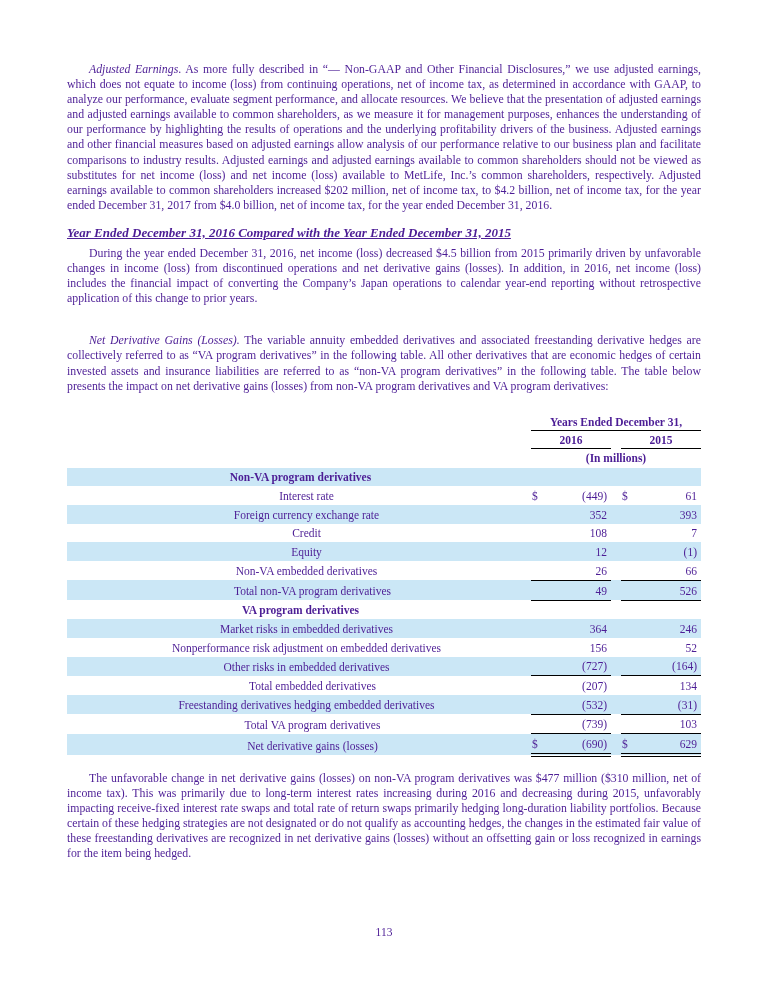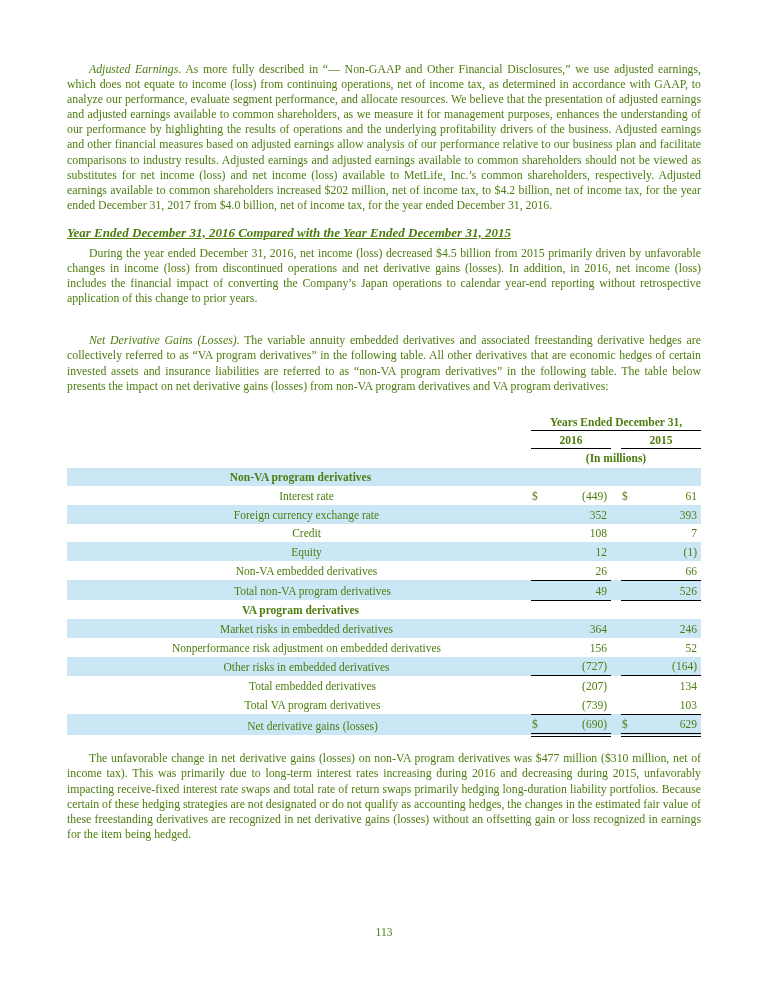--- a/index.html
+++ b/index.html
@@ -2,21 +2,21 @@
 <html><head>
 <meta charset="utf-8">
 <style>
   html, body { margin: 0; padding: 0; background: #ffffff; }
   .page {
     position: relative;
     width: 768px;
     height: 993px;
     background: #ffffff;
     font-family: "Liberation Serif", serif;
-    color: #4d7c0f;
+    color: #4c1d95;
     overflow: hidden;
   }
   .content { padding: 62px 67px 0 67px; }
   .para {
     font-size: 11.8px;
     line-height: 15.1px;
     text-align: justify;
     text-indent: 22px;
     margin: 0 0 12px 0;
   }
@@ -194,20 +194,28 @@
             <td class="c-v rule-single">(164)</td>
           </tr>
           <tr>
             <td class="c-label indent2">Total embedded derivatives</td>
             <td class="c-d"></td>
             <td class="c-v">(207)</td>
             <td class="c-gap"></td>
             <td class="c-d"></td>
             <td class="c-v">134</td>
           </tr>
+          <tr class="shaded">
+            <td class="c-label indent1">Freestanding derivatives hedging embedded derivatives</td>
+            <td class="c-d rule-single"></td>
+            <td class="c-v rule-single">(532)</td>
+            <td class="c-gap"></td>
+            <td class="c-d rule-single"></td>
+            <td class="c-v rule-single">(31)</td>
+          </tr>
           <tr>
             <td class="c-label indent2">Total VA program derivatives</td>
             <td class="c-d rule-single"></td>
             <td class="c-v rule-single">(739)</td>
             <td class="c-gap"></td>
             <td class="c-d rule-single"></td>
             <td class="c-v rule-single">103</td>
           </tr>
           <tr class="shaded">
             <td class="c-label indent2">Net derivative gains (losses)</td>

